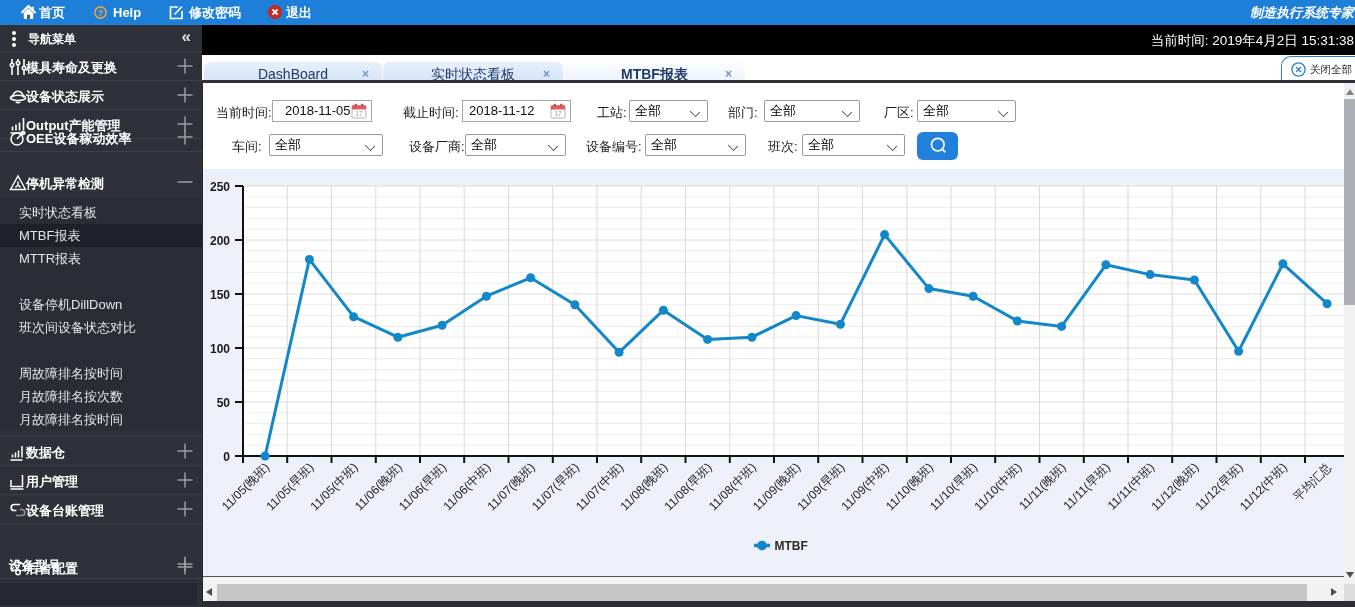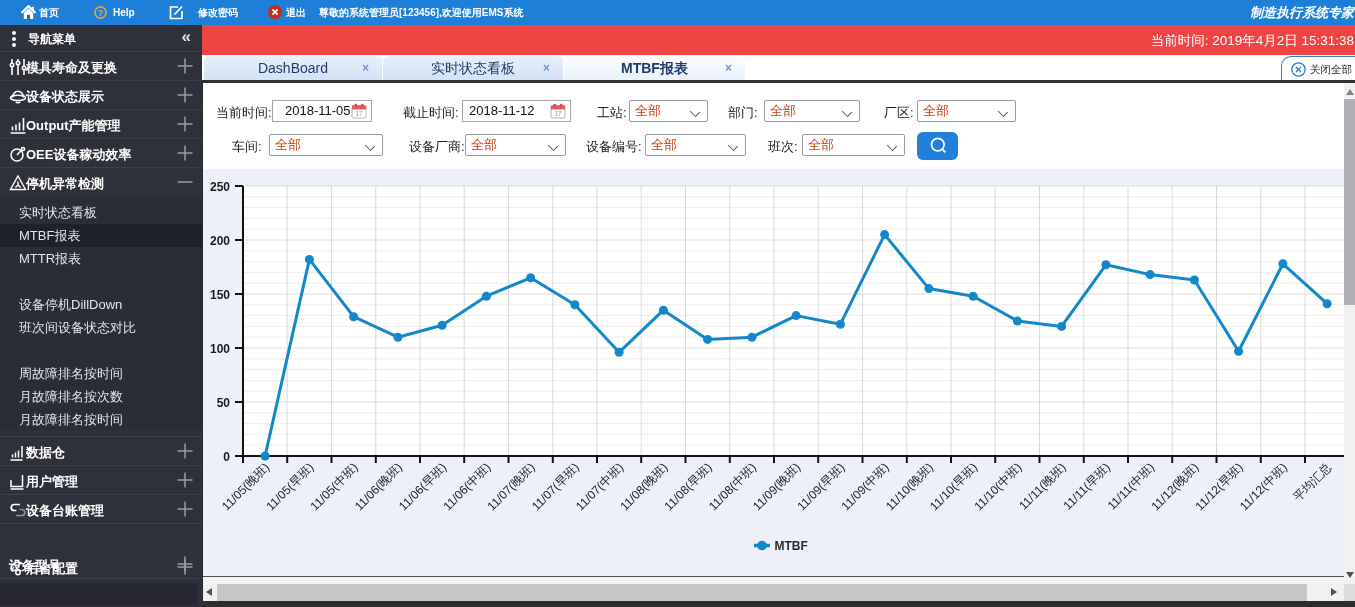--- a/index.html
+++ b/index.html
@@ -1,49 +1,49 @@
 <!DOCTYPE html>
 <html lang="zh"><head>
 <meta charset="utf-8">
 <style>
 *{margin:0;padding:0;box-sizing:border-box;}
 html,body{width:1355px;height:607px;overflow:hidden;font-family:"Liberation Sans",sans-serif;background:#26272e;}
 .abs{position:absolute;}
 
 #topbar{position:absolute;left:0;top:0;width:1355px;height:25px;background:#1d7fd8;color:#fff;}
-#topbar .it{position:absolute;top:0;height:25px;line-height:26px;font-weight:bold;font-size:10px;white-space:nowrap;}
+#topbar .it{position:absolute;top:0;height:25px;line-height:26px;font-weight:bold;font-size:13px;white-space:nowrap;}
 #brand{position:absolute;right:1px;top:0;height:25px;line-height:26px;color:#fff;font-weight:bold;font-style:italic;font-size:13px;}
 
-#clockbar{position:absolute;left:200px;top:25px;width:1155px;height:32px;background:#ef4444;color:#fff;}
+#clockbar{position:absolute;left:200px;top:25px;width:1155px;height:32px;background:#000000;color:#fff;}
 #clockbar span{position:absolute;right:1px;top:7px;font-size:13.5px;}
 
 #sidebar{position:absolute;left:0;top:25px;width:202px;height:582px;background:#2f313a;color:#fff;}
 #sbhead{position:absolute;left:0;top:0;width:202px;height:27px;border-bottom:1px solid #3e4049;}
 #sbhead .t{position:absolute;left:28px;top:6px;font-size:12px;font-weight:bold;}
 #sbhead .arr{position:absolute;right:11px;top:2px;font-size:17px;color:#e0e2e7;font-weight:bold;}
 .mi{position:absolute;left:0;width:202px;height:29px;border-bottom:1px solid #3e4049;}
 .mi .ic{position:absolute;left:9px;top:6px;width:18px;height:18px;}
 .mi .tx{position:absolute;left:26px;top:7px;font-size:13px;font-weight:bold;color:#fff;white-space:nowrap;}
 .mi .pm{position:absolute;right:9px;top:6px;width:16px;height:16px;}
 .smi{position:absolute;left:0;width:202px;height:23px;color:#e4e6ea;font-size:13px;line-height:23px;padding-left:19px;}
 .smi.cur{background:#1f212a;}
 #sbsub{position:absolute;left:0;top:173px;width:202px;height:232px;background:#2b2d36;}
 
 #tabzone{position:absolute;left:202px;top:55px;width:1153px;height:26px;background:#fff;}
-.tab{position:absolute;top:1px;height:25px;border-radius:6px 6px 0 0;font-size:14px;color:#1f3a68;text-align:center;line-height:25px;}
+.tab{position:absolute;top:7px;height:25px;border-radius:6px 6px 0 0;font-size:14px;color:#1f3a68;text-align:center;line-height:25px;}
 .tab .x{position:absolute;right:13px;top:0;font-size:12px;color:#6f94c8;font-weight:bold;}
 #tabline{position:absolute;left:202px;top:80px;width:1153px;height:2.5px;background:#2f3038;}
 #closeall{position:absolute;left:1281px;top:56px;width:74px;height:25px;background:#fff;border:1px solid #2a7fd0;border-right:none;border-radius:10px 0 0 0;font-size:10.5px;color:#222;white-space:nowrap;}
 #closeall svg{position:absolute;left:9px;top:5px;}
 #closeall span{position:absolute;left:28px;top:6px;}
 
 #filter{position:absolute;left:203px;top:83px;width:1152px;height:86px;background:#fff;}
 #filter .lb{position:absolute;font-size:13px;color:#1c1c1c;white-space:nowrap;}
 .inp{position:absolute;height:22px;border:1px solid #a6a6a6;background:#fff;font-size:13px;color:#111;line-height:20px;padding-left:6px;}
-.sel{position:absolute;height:22px;border:1px solid #9a9a9a;border-radius:2px;background:#fff;font-size:13px;color:#c2410c;line-height:20px;padding-left:5px;}
+.sel{position:absolute;height:22px;border:1px solid #9a9a9a;border-radius:2px;background:#fff;font-size:13px;color:#000000;line-height:20px;padding-left:5px;}
 .sel:after{content:"";position:absolute;right:8px;top:7px;width:7px;height:7px;border-right:1.6px solid #505050;border-bottom:1.6px solid #505050;transform:rotate(45deg) scale(1,0.8);}
 .cal{position:absolute;right:4px;top:2px;width:16px;height:16px;}
 #srchbtn{position:absolute;left:714px;top:49px;width:41px;height:28px;background:#2080dc;border-radius:6px;}
 
 #chart{position:absolute;left:203px;top:169px;width:1141px;height:408px;background:#eef0f9;border-bottom:1px solid #53555e;}
 
 #vsb{position:absolute;left:1344px;top:83px;width:11px;height:501px;background:#f1f1f1;}
 #vsb .thumb{position:absolute;left:0;top:16px;width:11px;height:206px;background:#aeb0b5;}
 #hsb{position:absolute;left:203px;top:584px;width:1141px;height:17px;background:#f1f1f1;}
 #hsb .thumb{position:absolute;left:14px;top:0;width:1090px;height:17px;background:#c6c6c6;}
@@ -65,27 +65,26 @@
   <div class="it" style="left:39px">首页</div>
   <svg class="abs" style="left:94px;top:6px" width="13" height="13" viewBox="0 0 13 13">
       <circle cx="6.5" cy="6.5" r="5.6" fill="none" stroke="#e8a33d" stroke-width="1.6"></circle>
       <text x="6.5" y="9.6" text-anchor="middle" font-size="9" font-weight="bold" fill="#e8a33d">?</text>
     </svg>
   <div class="it" style="left:113px">Help</div>
   <svg class="abs" style="left:169px;top:5px" width="15" height="15" viewBox="0 0 15 15">
       <path d="M13 6 V13.5 H1.5 V2 H9" fill="none" stroke="#fff" stroke-width="1.7"></path>
       <path d="M5.5 9.5 L13 1.5" stroke="#fff" stroke-width="1.7"></path>
     </svg>
-  <div class="it" style="left:198px">修改密码</div>
+  <div class="it" style="left:189px">修改密码</div>
   <svg class="abs" style="left:268px;top:5px" width="14" height="14" viewBox="0 0 14 14">
       <circle cx="7" cy="7" r="7" fill="#c9281c"></circle>
       <path d="M4.4 4.4 L9.6 9.6 M9.6 4.4 L4.4 9.6" stroke="#fff" stroke-width="2"></path>
     </svg>
   <div class="it" style="left:286px">退出</div>
-  <div class="it" style="left:319px">尊敬的系统管理员[123456],欢迎使用EMS系统</div>
   <div id="brand">制造执行系统专家</div>
 </div>
 
 <div id="clockbar">
     <span>当前时间: 2019年4月2日 15:31:38</span>
   </div>
 
 <div id="sidebar">
   <div id="sbhead">
       <svg style="position:absolute;left:11px;top:5px" width="6" height="18" viewBox="0 0 6 18">
@@ -130,21 +129,21 @@
     <svg class="ic" viewBox="0 0 18 18">
         <g stroke="#fff" stroke-width="1.6" fill="none">
           <path d="M1.5 17h15 M3.5 14.5v-4 M7 14.5v-6 M10.5 14.5v-8 M14.5 14.5V2"></path>
         </g>
       </svg>
     <div class="tx">Output产能管理</div>
     <svg class="pm" viewBox="0 0 16 16">
         <path d="M8 0.5v15 M0.5 8h15" stroke="#9a9da4" stroke-width="1.5"></path>
       </svg>
   </div>
-  <div class="mi" style="top:114px">
+  <div class="mi" style="top:98px">
     <svg class="ic" viewBox="0 0 18 18">
         <g stroke="#fff" stroke-width="1.5" fill="none">
           <circle cx="8" cy="10" r="6"></circle>
           <path d="M8 10 L13 4.5"></path>
           <circle cx="14" cy="4" r="1.6"></circle>
         </g>
       </svg>
     <div class="tx">OEE设备稼动效率</div>
     <svg class="pm" viewBox="0 0 16 16">
         <path d="M8 0.5v15 M0.5 8h15" stroke="#9a9da4" stroke-width="1.5"></path>

